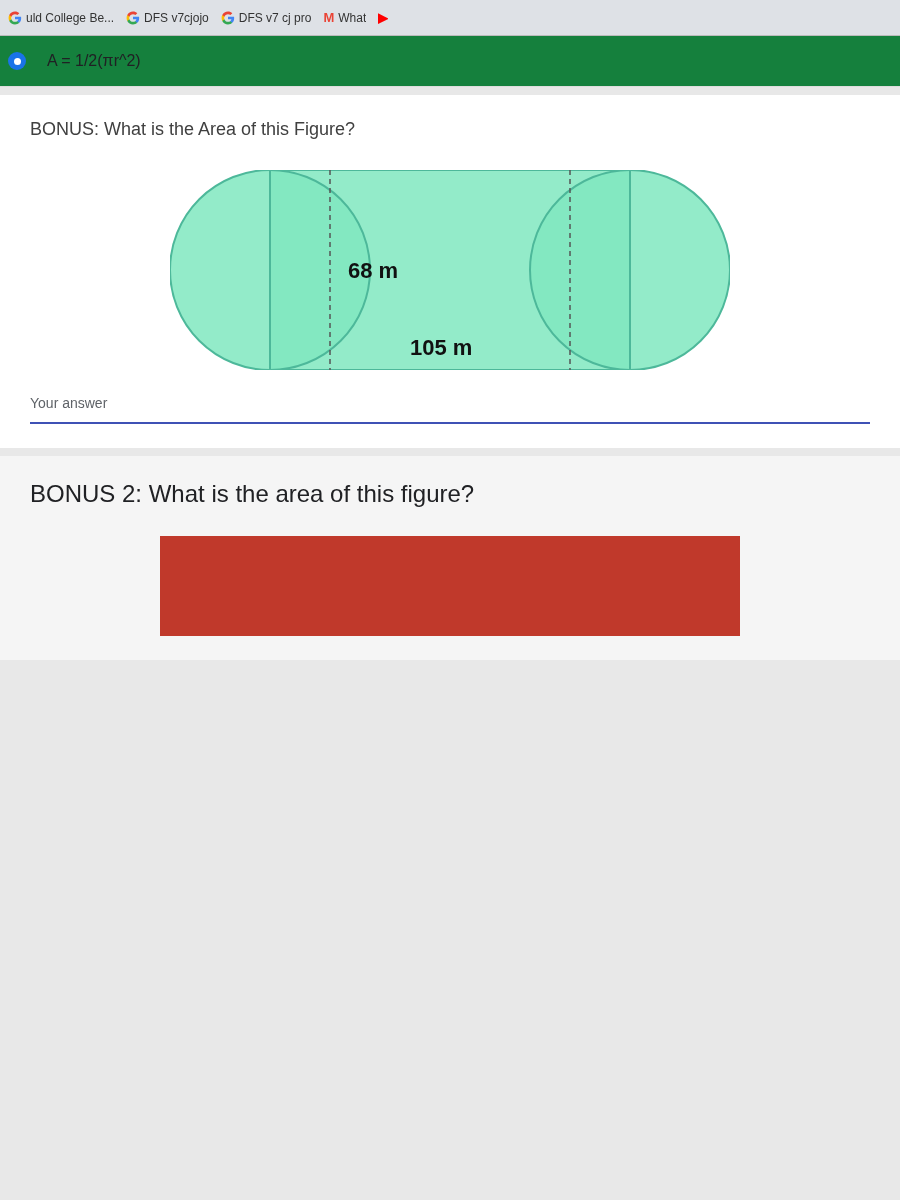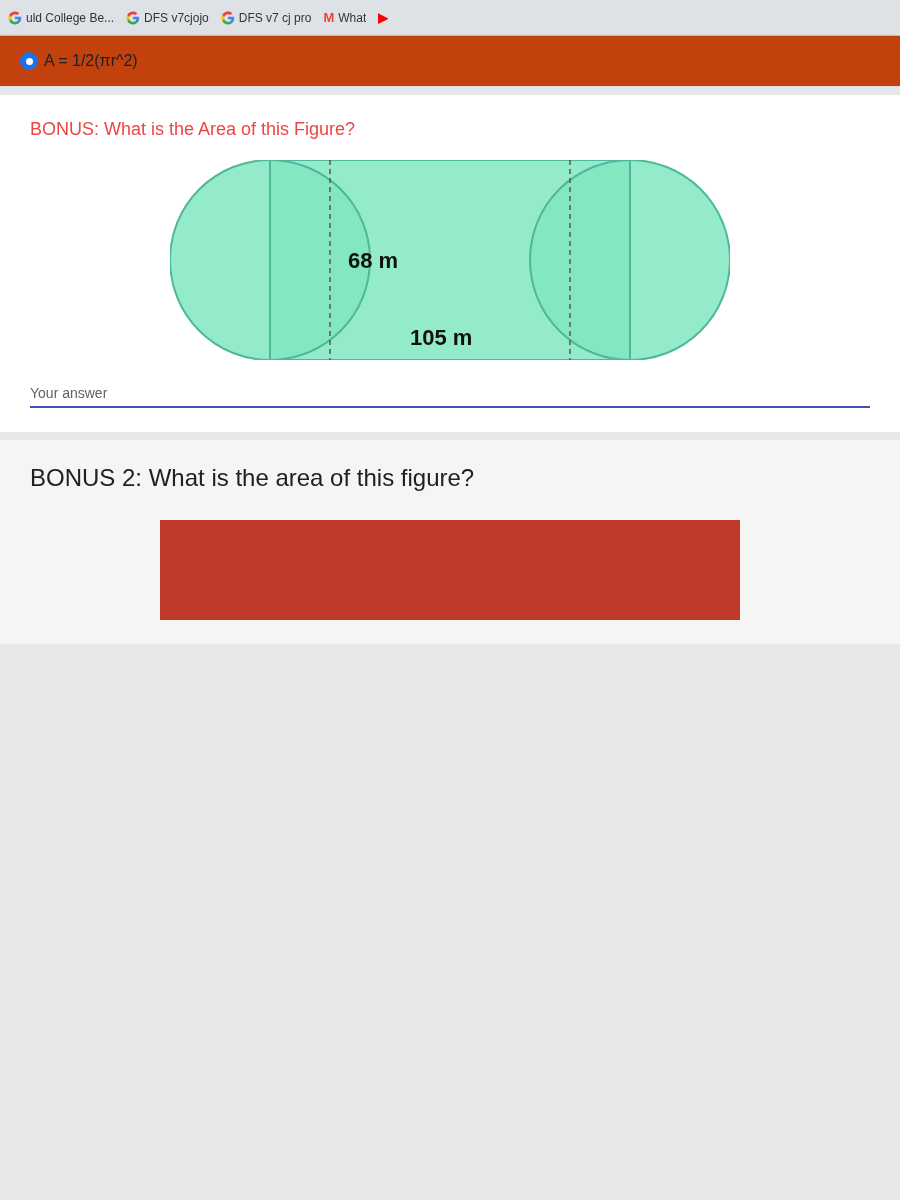--- a/index.html
+++ b/index.html
@@ -42,26 +42,26 @@
     }
 
     .tab-icon-gmail {
       color: #EA4335;
       font-weight: bold;
       font-size: 13px;
     }
 
     
     .radio-section {
-      background: #c2410c;
-      padding: 16px 20px;
+      background: #15803d;
+      padding: 16px 8px;
       border-bottom: 1px solid #ddd;
       display: flex;
       align-items: center;
-      gap: 6px;
+      gap: 21px;
     }
 
     .radio-circle {
       width: 18px;
       height: 18px;
       border-radius: 50%;
       background: #1a73e8;
       display: flex;
       align-items: center;
       justify-content: center;
@@ -84,22 +84,22 @@
     
     .card {
       background: #fff;
       margin: 8px 0;
       padding: 24px 30px;
     }
 
     .bonus-title {
       font-size: 18px;
       font-weight: 500;
-      color: #ef4444;
-      margin-bottom: 20px;
+      color: #404040;
+      margin-bottom: 30px;
     }
 
     
     .figure-container {
       display: flex;
       justify-content: center;
       margin-bottom: 24px;
       position: relative;
     }
 
@@ -110,21 +110,21 @@
     }
 
     .stadium-svg {
       width: 100%;
       height: 100%;
     }
 
     
     .answer-section {
       border-bottom: 2px solid #3f51b5;
-      padding-bottom: 4px;
+      padding-bottom: 10px;
       margin-top: 8px;
     }
 
     .answer-label {
       font-size: 14px;
       color: #5f6368;
     }
 
     
     .card-2 {

